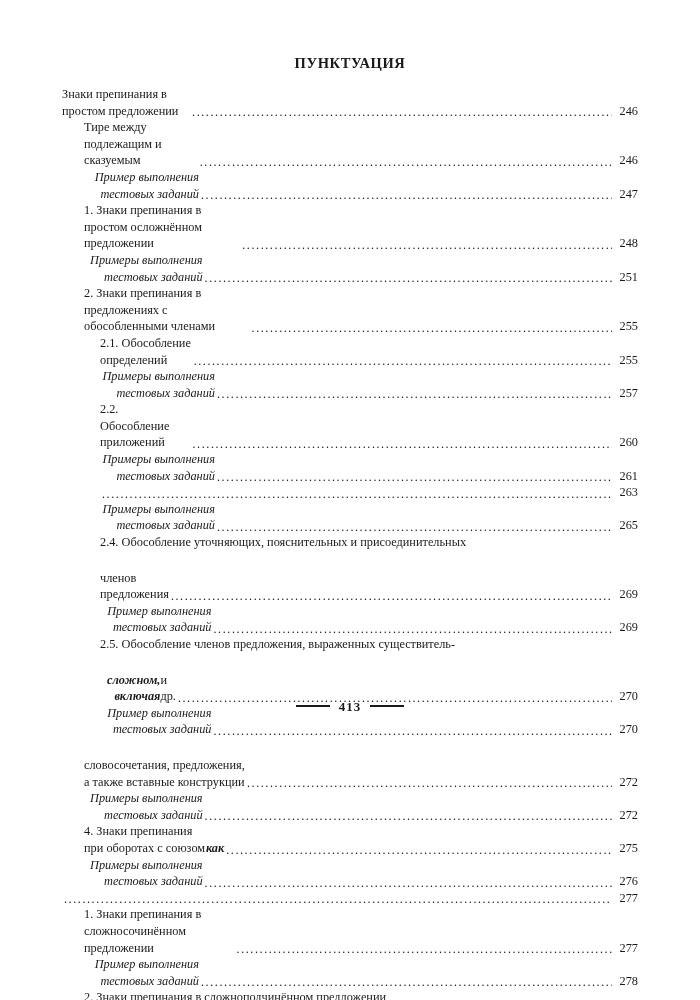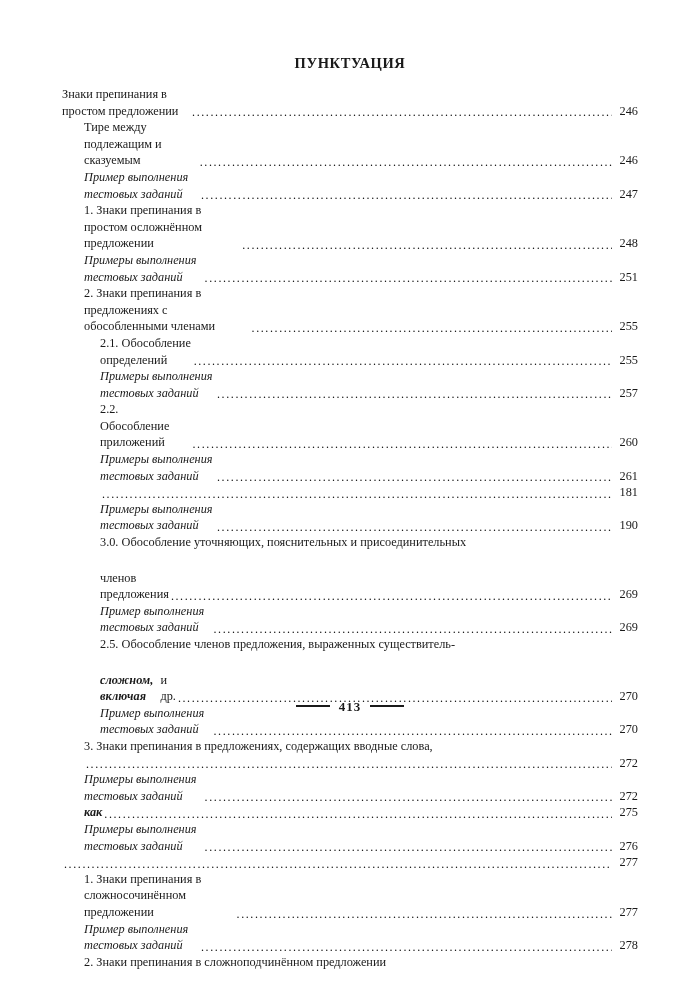--- a/index.html
+++ b/index.html
@@ -58,21 +58,21 @@
     flex: 0 0 auto;
     text-align: right;
     min-width: 25px;
     font-variant-numeric: tabular-nums;
   }
   
   .lvl0 { padding-left: 0px; align-items: flex-end; }
   .lvl1 { padding-left: 22px; }
   .lvl2 { padding-left: 38px; }
 
-  .ital { font-style: italic; }
+  .ital { font-style: italic; text-align: right; }
   .bold { font-weight: bold; }
 
   
   .entry.wrap {
     display: block;
   }
   .entry.wrap .line1 {
     display: block;
   }
   .entry.wrap .line2 {
@@ -152,29 +152,29 @@
         <span class="dots">................................................................................................................................................................</span>
         <span class="pg">260</span>
       </div>
       <div class="entry lvl2">
         <span class="txt ital">Примеры выполнения тестовых заданий</span>
         <span class="dots">................................................................................................................................................................</span>
         <span class="pg">261</span>
       </div>
       <div class="entry lvl2">
         <span class="dots">................................................................................................................................................................</span>
-        <span class="pg">181</span>
-      </div>
-      <div class="entry lvl2">
-        <span class="txt ital">Примеры выполнения тестовых заданий</span>
-        <span class="dots">................................................................................................................................................................</span>
-        <span class="pg">190</span>
+        <span class="pg">263</span>
+      </div>
+      <div class="entry lvl2">
+        <span class="txt ital">Примеры выполнения тестовых заданий</span>
+        <span class="dots">................................................................................................................................................................</span>
+        <span class="pg">265</span>
       </div>
       <div class="entry lvl2 wrap">
-        <div class="line1"><span class="txt">3.0. Обособление уточняющих, пояснительных и присоединительных</span></div>
+        <div class="line1"><span class="txt">2.4. Обособление уточняющих, пояснительных и присоединительных</span></div>
         <div class="line2">
           <span class="txt">членов предложения</span>
           <span class="dots">................................................................................................................................................................</span>
           <span class="pg">269</span>
         </div>
       </div>
       <div class="entry lvl2">
         <span class="txt ital">Пример выполнения тестовых заданий</span>
         <span class="dots">................................................................................................................................................................</span>
         <span class="pg">269</span>
@@ -187,32 +187,33 @@
           <span class="dots">................................................................................................................................................................</span>
           <span class="pg">270</span>
         </div>
       </div>
       <div class="entry lvl2">
         <span class="txt ital">Пример выполнения тестовых заданий</span>
         <span class="dots">................................................................................................................................................................</span>
         <span class="pg">270</span>
       </div>
       <div class="entry lvl1 wrap">
-        <div class="line1"><span class="txt">3. Знаки препинания в предложениях, содержащих вводные слова,</span></div>
         <div class="line2">
+          <span class="txt">словосочетания, предложения, а также вставные конструкции</span>
           <span class="dots">................................................................................................................................................................</span>
           <span class="pg">272</span>
         </div>
       </div>
       <div class="entry lvl1">
         <span class="txt ital">Примеры выполнения тестовых заданий</span>
         <span class="dots">................................................................................................................................................................</span>
         <span class="pg">272</span>
       </div>
       <div class="entry lvl1">
+        <span class="txt">4. Знаки препинания при оборотах с союзом </span>
         <span class="txt bold ital">как</span>
         <span class="dots">................................................................................................................................................................</span>
         <span class="pg">275</span>
       </div>
       <div class="entry lvl1">
         <span class="txt ital">Примеры выполнения тестовых заданий</span>
         <span class="dots">................................................................................................................................................................</span>
         <span class="pg">276</span>
       </div>
       <div class="entry lvl0">

